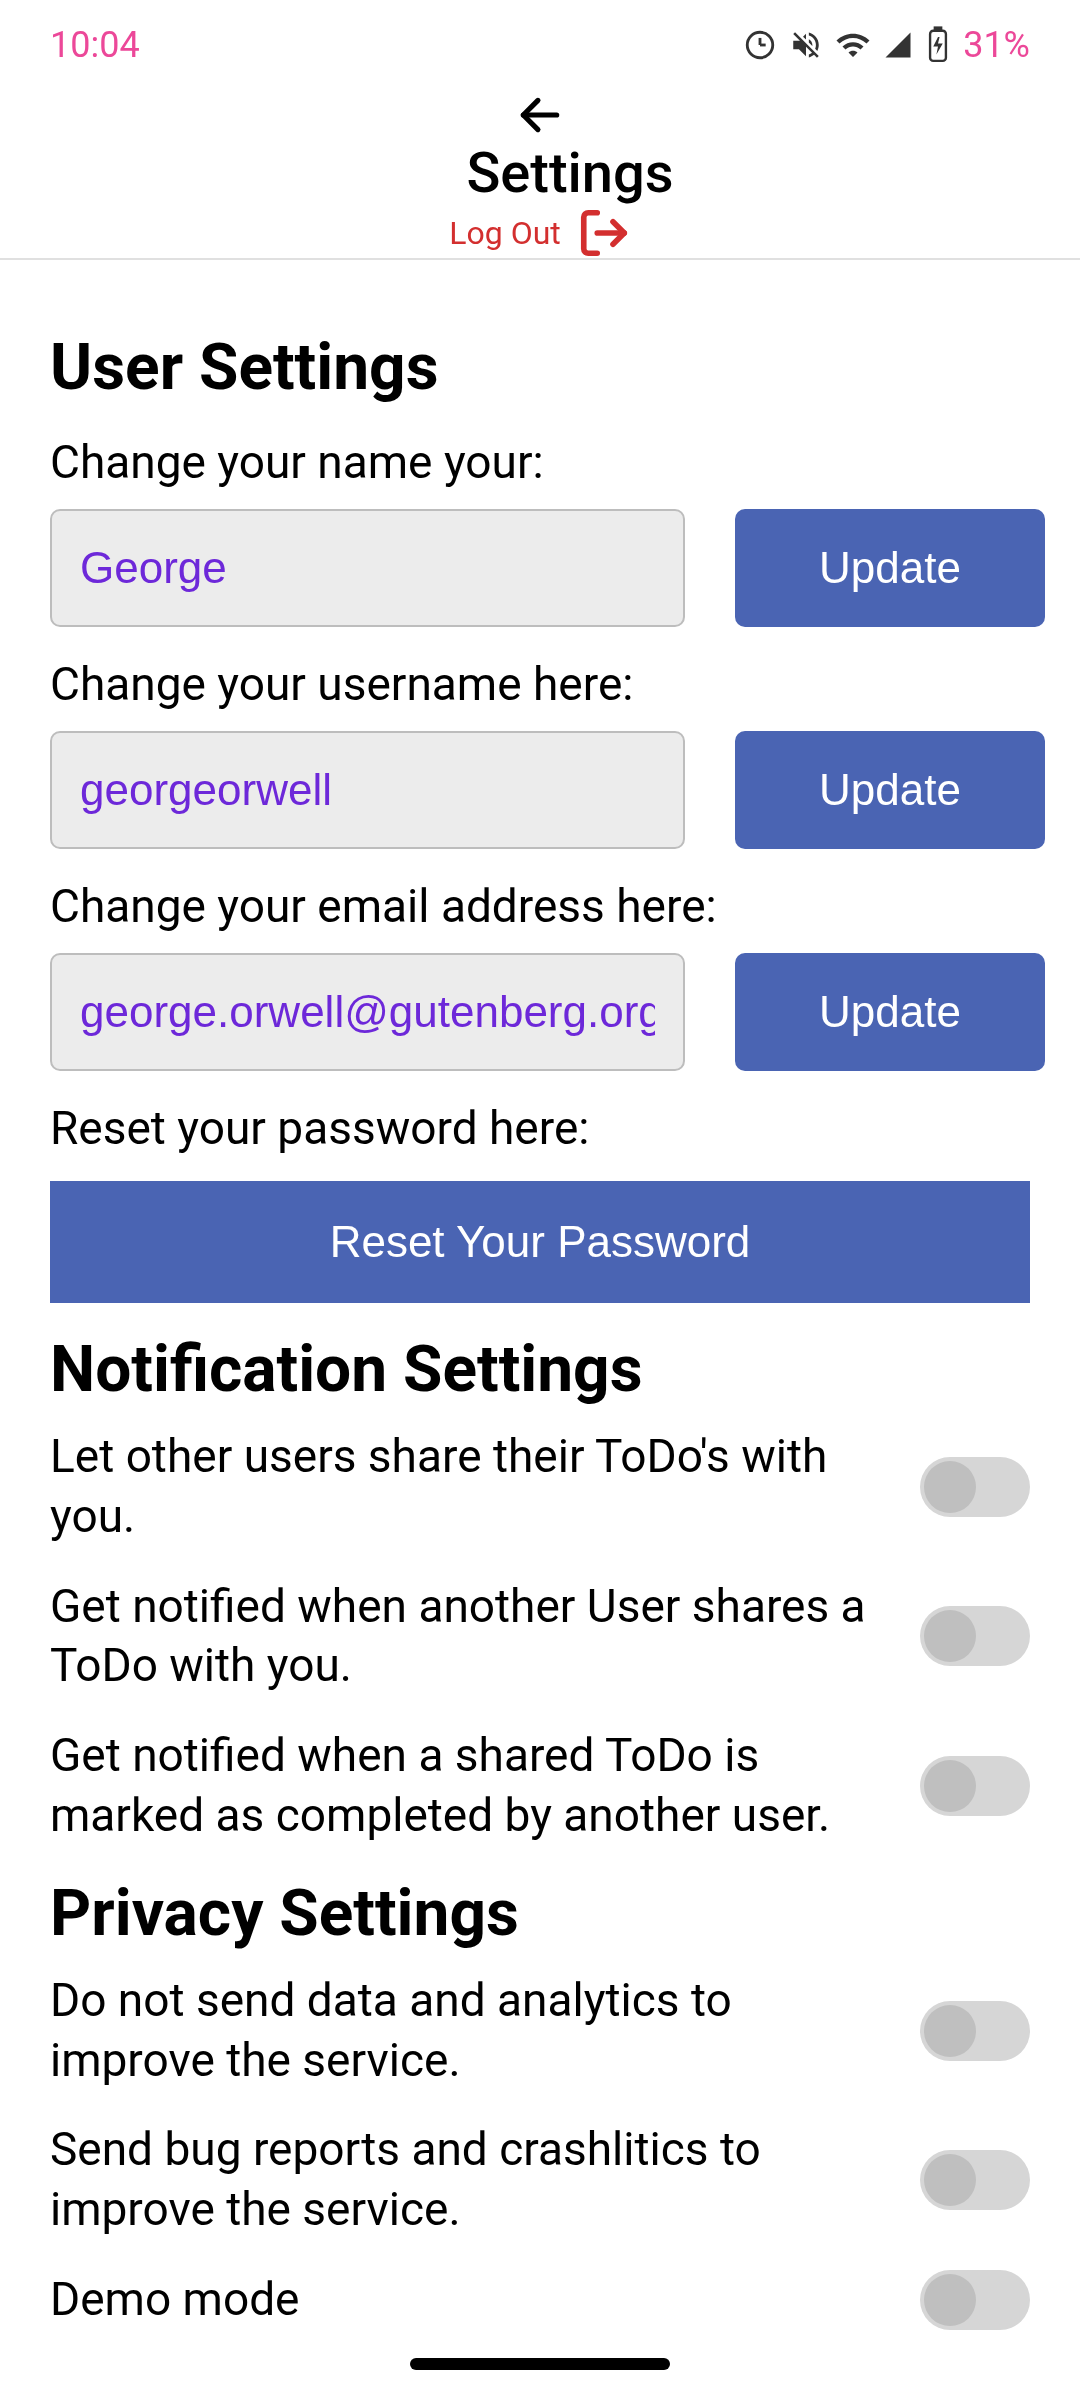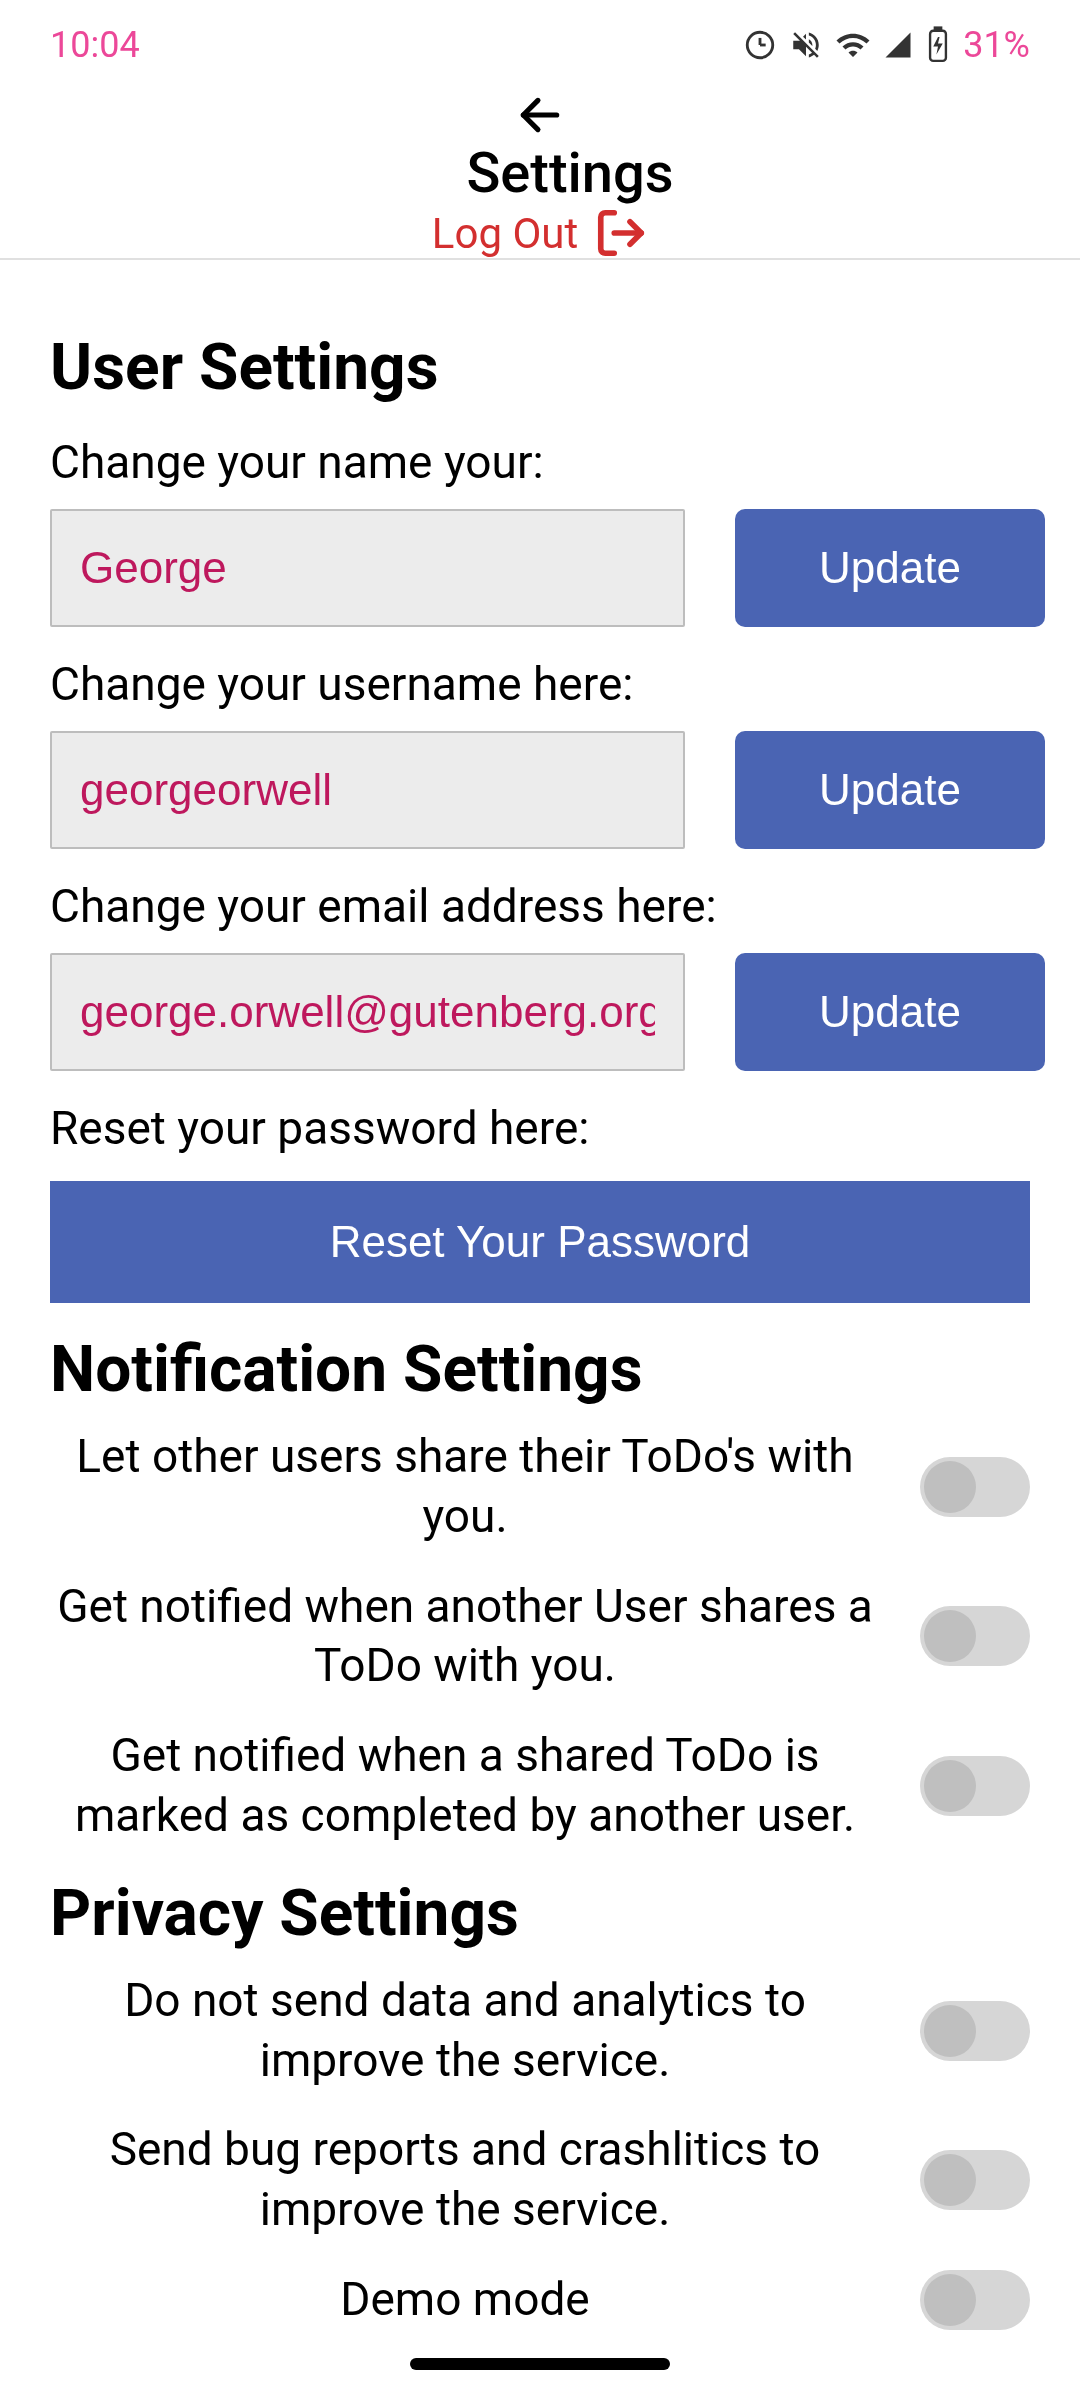--- a/index.html
+++ b/index.html
@@ -53,21 +53,21 @@
       font-size: 56px;
       font-weight: 500;
       margin-left: 60px;
       flex: 1;
     }
     .logout-btn {
       display: flex;
       align-items: center;
       gap: 16px;
       color: #d32f2f;
-      font-size: 42px;
+      font-size: 32px;
       cursor: pointer;
     }
     .content {
       padding: 50px;
     }
     .section-title {
       font-size: 64px;
       font-weight: 700;
       margin-bottom: 20px;
       margin-top: 29px;
@@ -82,24 +82,24 @@
     }
     .field-row {
       display: flex;
       gap: 50px;
       margin-bottom: 10px;
     }
     .text-input {
       flex: 1;
       background: #ececec;
       border: 2px solid #bdbdbd;
-      border-radius: 2px;
+      border-radius: 10px;
       padding: 32px 28px;
       font-size: 44px;
-      color: #be185d;
+      color: #6d28d9;
     }
     .btn-primary {
       background: #4a64b3;
       color: #fff;
       border: none;
       border-radius: 10px;
       padding: 0 50px;
       font-size: 44px;
       font-weight: 500;
       min-width: 310px;
@@ -120,21 +120,20 @@
     .toggle-row {
       display: flex;
       align-items: center;
       gap: 40px;
       margin-bottom: 30px;
     }
     .toggle-label {
       font-size: 46px;
       flex: 1;
       line-height: 1.3;
-      text-align: center;
     }
     .toggle {
       width: 110px;
       height: 60px;
       background: #d6d6d6;
       border-radius: 30px;
       position: relative;
       cursor: pointer;
       flex-shrink: 0;
     }

